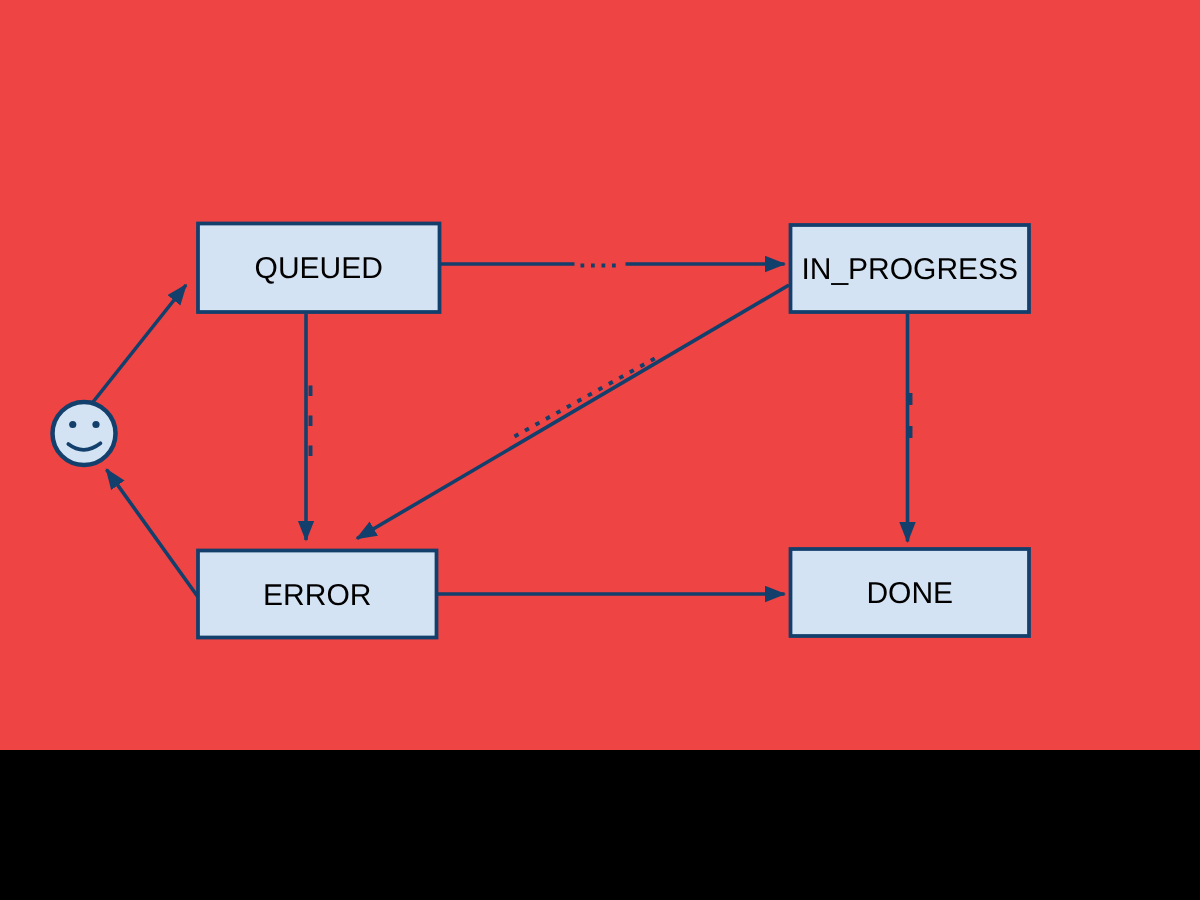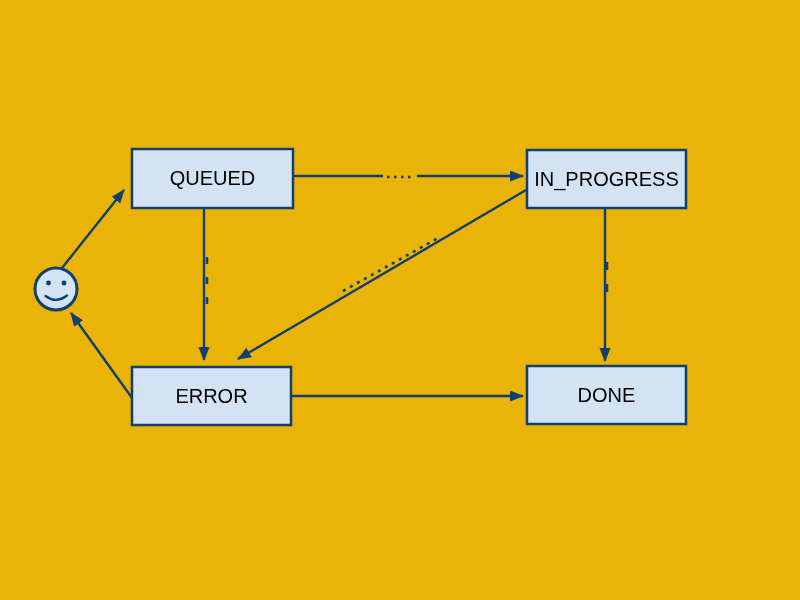--- a/index.html
+++ b/index.html
@@ -3,22 +3,22 @@
 <meta charset="utf-8">
 <style>
   html, body {
     margin: 0;
     padding: 0;
     background: #000000;
   }
   .stage {
     position: relative;
     width: 800px;
-    height: 600px;
-    background: #eab308;
+    height: 500px;
+    background: #ef4444;
     overflow: hidden;
     font-family: "Liberation Sans", sans-serif;
   }
   svg { display: block; }
   .node-rect {
     fill: #d4e3f3;
     stroke: #123f6b;
     stroke-width: 2.5;
   }
   .node-label {

